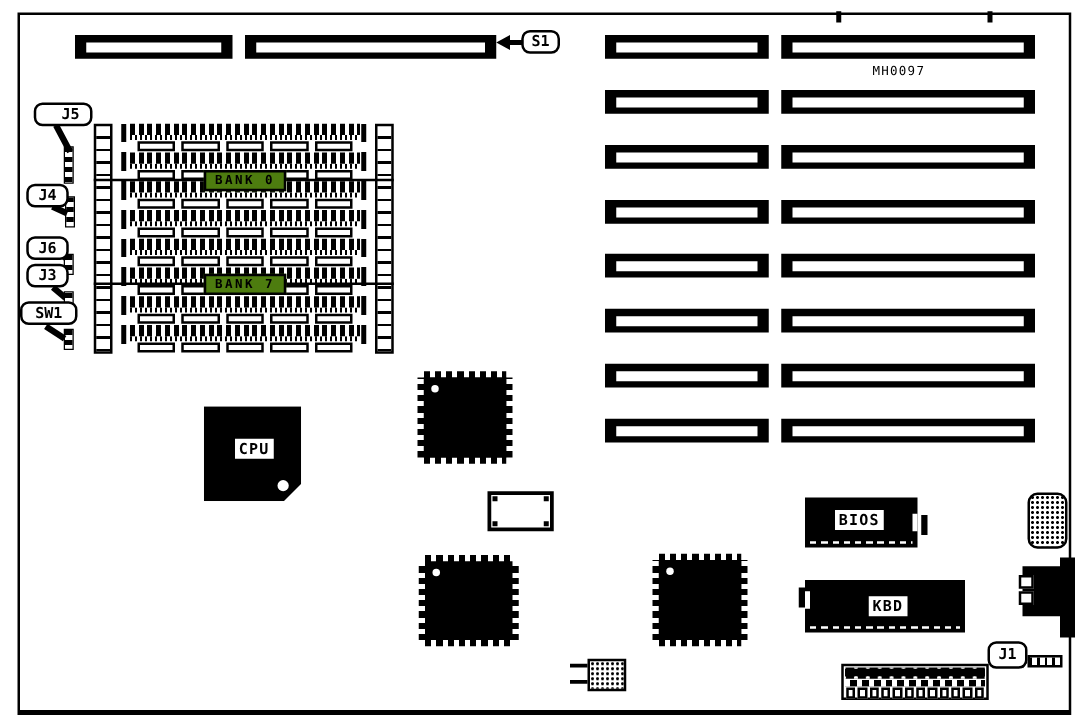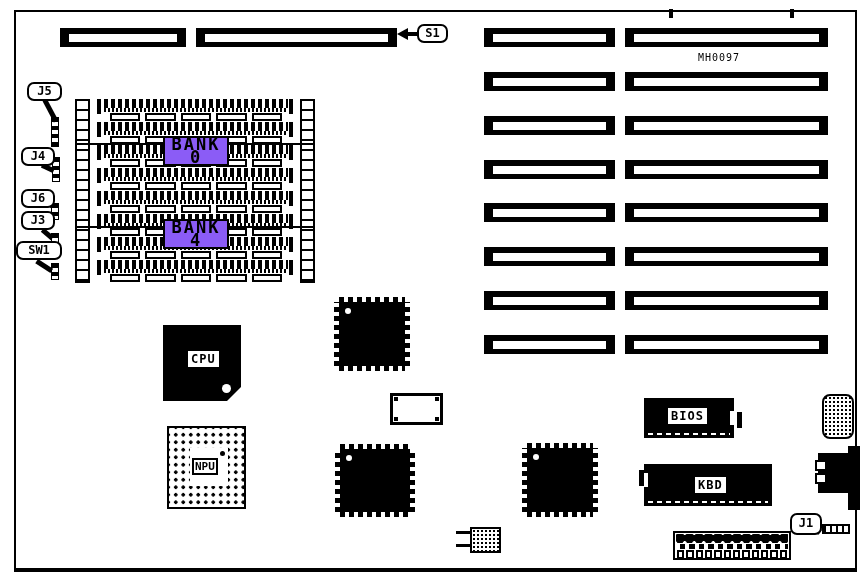--- a/index.html
+++ b/index.html
@@ -33,21 +33,21 @@
   #simm-rows{position:absolute;left:104px;top:99px;width:184px;height:184px;}
   .simm-row{height:23px;}
   .simm-teeth{height:13px;background-repeat:no-repeat;
     background-image:
       repeating-linear-gradient(90deg,#000 0 4px,#fff 4px 7px),
       repeating-linear-gradient(90deg,#000 0 2px,#fff 2px 4px);
     background-size:100% 9px,100% 4px;background-position:0 0,0 9px;}
   .simm-mods{height:10px;display:flex;gap:5px;padding:1px 6px;box-sizing:border-box;}
   .simm-mod{flex:1;border:2px solid #000;background:#fff;box-sizing:border-box;}
   .bank-line{position:absolute;left:75px;width:240px;height:2px;background:#000;z-index:3;}
-  .bank-label{position:absolute;border:2px solid #000;background:#8b5cf6;font-weight:bold;font-size:17px;
+  .bank-label{position:absolute;border:2px solid #000;background:#4d7c0f;font-weight:bold;font-size:10px;
               line-height:13px;letter-spacing:2px;text-align:center;z-index:4;padding:0 2px;}
 
   
   .cpu{position:absolute;left:163px;top:325px;width:78px;height:76px;background:#000;
        clip-path:polygon(0 0,100% 0,100% calc(100% - 14px),calc(100% - 14px) 100%,0 100%);}
   .cpu-dot{position:absolute;right:10px;bottom:8px;width:9px;height:9px;border-radius:50%;background:#fff;}
   .chip-label{position:absolute;background:#fff;color:#000;font-weight:bold;font-size:12px;
               line-height:14px;padding:1px 3px;letter-spacing:1px;}
   .npu{position:absolute;left:167px;top:426px;width:79px;height:83px;border:2px solid #000;box-sizing:border-box;
        background-image:radial-gradient(#000 1.7px,transparent 1.9px);
@@ -111,21 +111,21 @@
   <div class="slot slot-top-a">
       <div class="slot-inner"></div>
     </div>
   <div class="slot slot-top-b">
       <div class="slot-inner"></div>
     </div>
   <div class="s1-tri"></div>
   <div class="s1-line"></div>
   <div class="callout" style="left:417px;top:24px;width:27px;">S1</div>
 
-  <div class="callout" style="left:27px;top:82px;width:31px;">J5</div>
+  <div class="callout" style="left:27px;top:82px;width:31px;padding-left:12px;">J5</div>
   <div class="leader" style="left:47px;top:99px;width:24px;transform:rotate(62deg);"></div>
   <div class="pinhdr-v" style="left:51px;top:117px;height:30px;"></div>
 
   <div class="callout" style="left:21px;top:147px;width:30px;">J4</div>
   <div class="leader" style="left:43px;top:163px;width:13px;transform:rotate(25deg);"></div>
   <div class="pinhdr-v" style="left:52px;top:157px;height:25px;"></div>
 
   <div class="callout" style="left:21px;top:189px;width:30px;">J6</div>
   <div class="leader" style="left:44px;top:196px;width:14px;transform:rotate(40deg);"></div>
   <div class="pinhdr-v" style="left:51px;top:203px;height:17px;"></div>
@@ -220,21 +220,21 @@
           <div class="simm-mod"></div>
           <div class="simm-mod"></div>
           <div class="simm-mod"></div>
           <div class="simm-mod"></div>
         </div>
       </div>
     </div>
   <div class="bank-line" style="top:143px;"></div>
   <div class="bank-line" style="top:226px;"></div>
   <div class="bank-label" style="left:163px;top:136px;width:58px;">BANK 0</div>
-  <div class="bank-label" style="left:163px;top:219px;width:58px;">BANK 4</div>
+  <div class="bank-label" style="left:163px;top:219px;width:58px;">BANK 7</div>
 
   <div id="isa-slots">
       <div class="slot isa-short" style="top:28px">
         <div class="slot-inner"></div>
       </div>
       <div class="slot isa-long" style="top:28px">
         <div class="slot-inner"></div>
       </div>
       <div class="slot isa-short" style="top:72px">
         <div class="slot-inner"></div>
@@ -279,26 +279,20 @@
         <div class="slot-inner"></div>
       </div>
     </div>
   <div class="partnum">MH0097</div>
 
   <div class="cpu">
     <div class="cpu-dot"></div>
   </div>
   <div class="chip-label" style="left:188px;top:351px;">CPU</div>
 
-  <div class="npu">
-    <div class="npu-center">
-      <div class="npu-dot"></div>
-      <div class="npu-label">NPU</div>
-    </div>
-  </div>
 
   <div class="qfp" style="left:334px;top:297px;width:76px;height:74px;">
     <div class="pins-tb"></div>
     <div class="pins-lr"></div>
     <div class="qfp-body">
         <div class="qfp-dot"></div>
       </div>
   </div>
   <div class="qfp" style="left:335px;top:444px;width:80px;height:73px;">
     <div class="pins-tb"></div>

